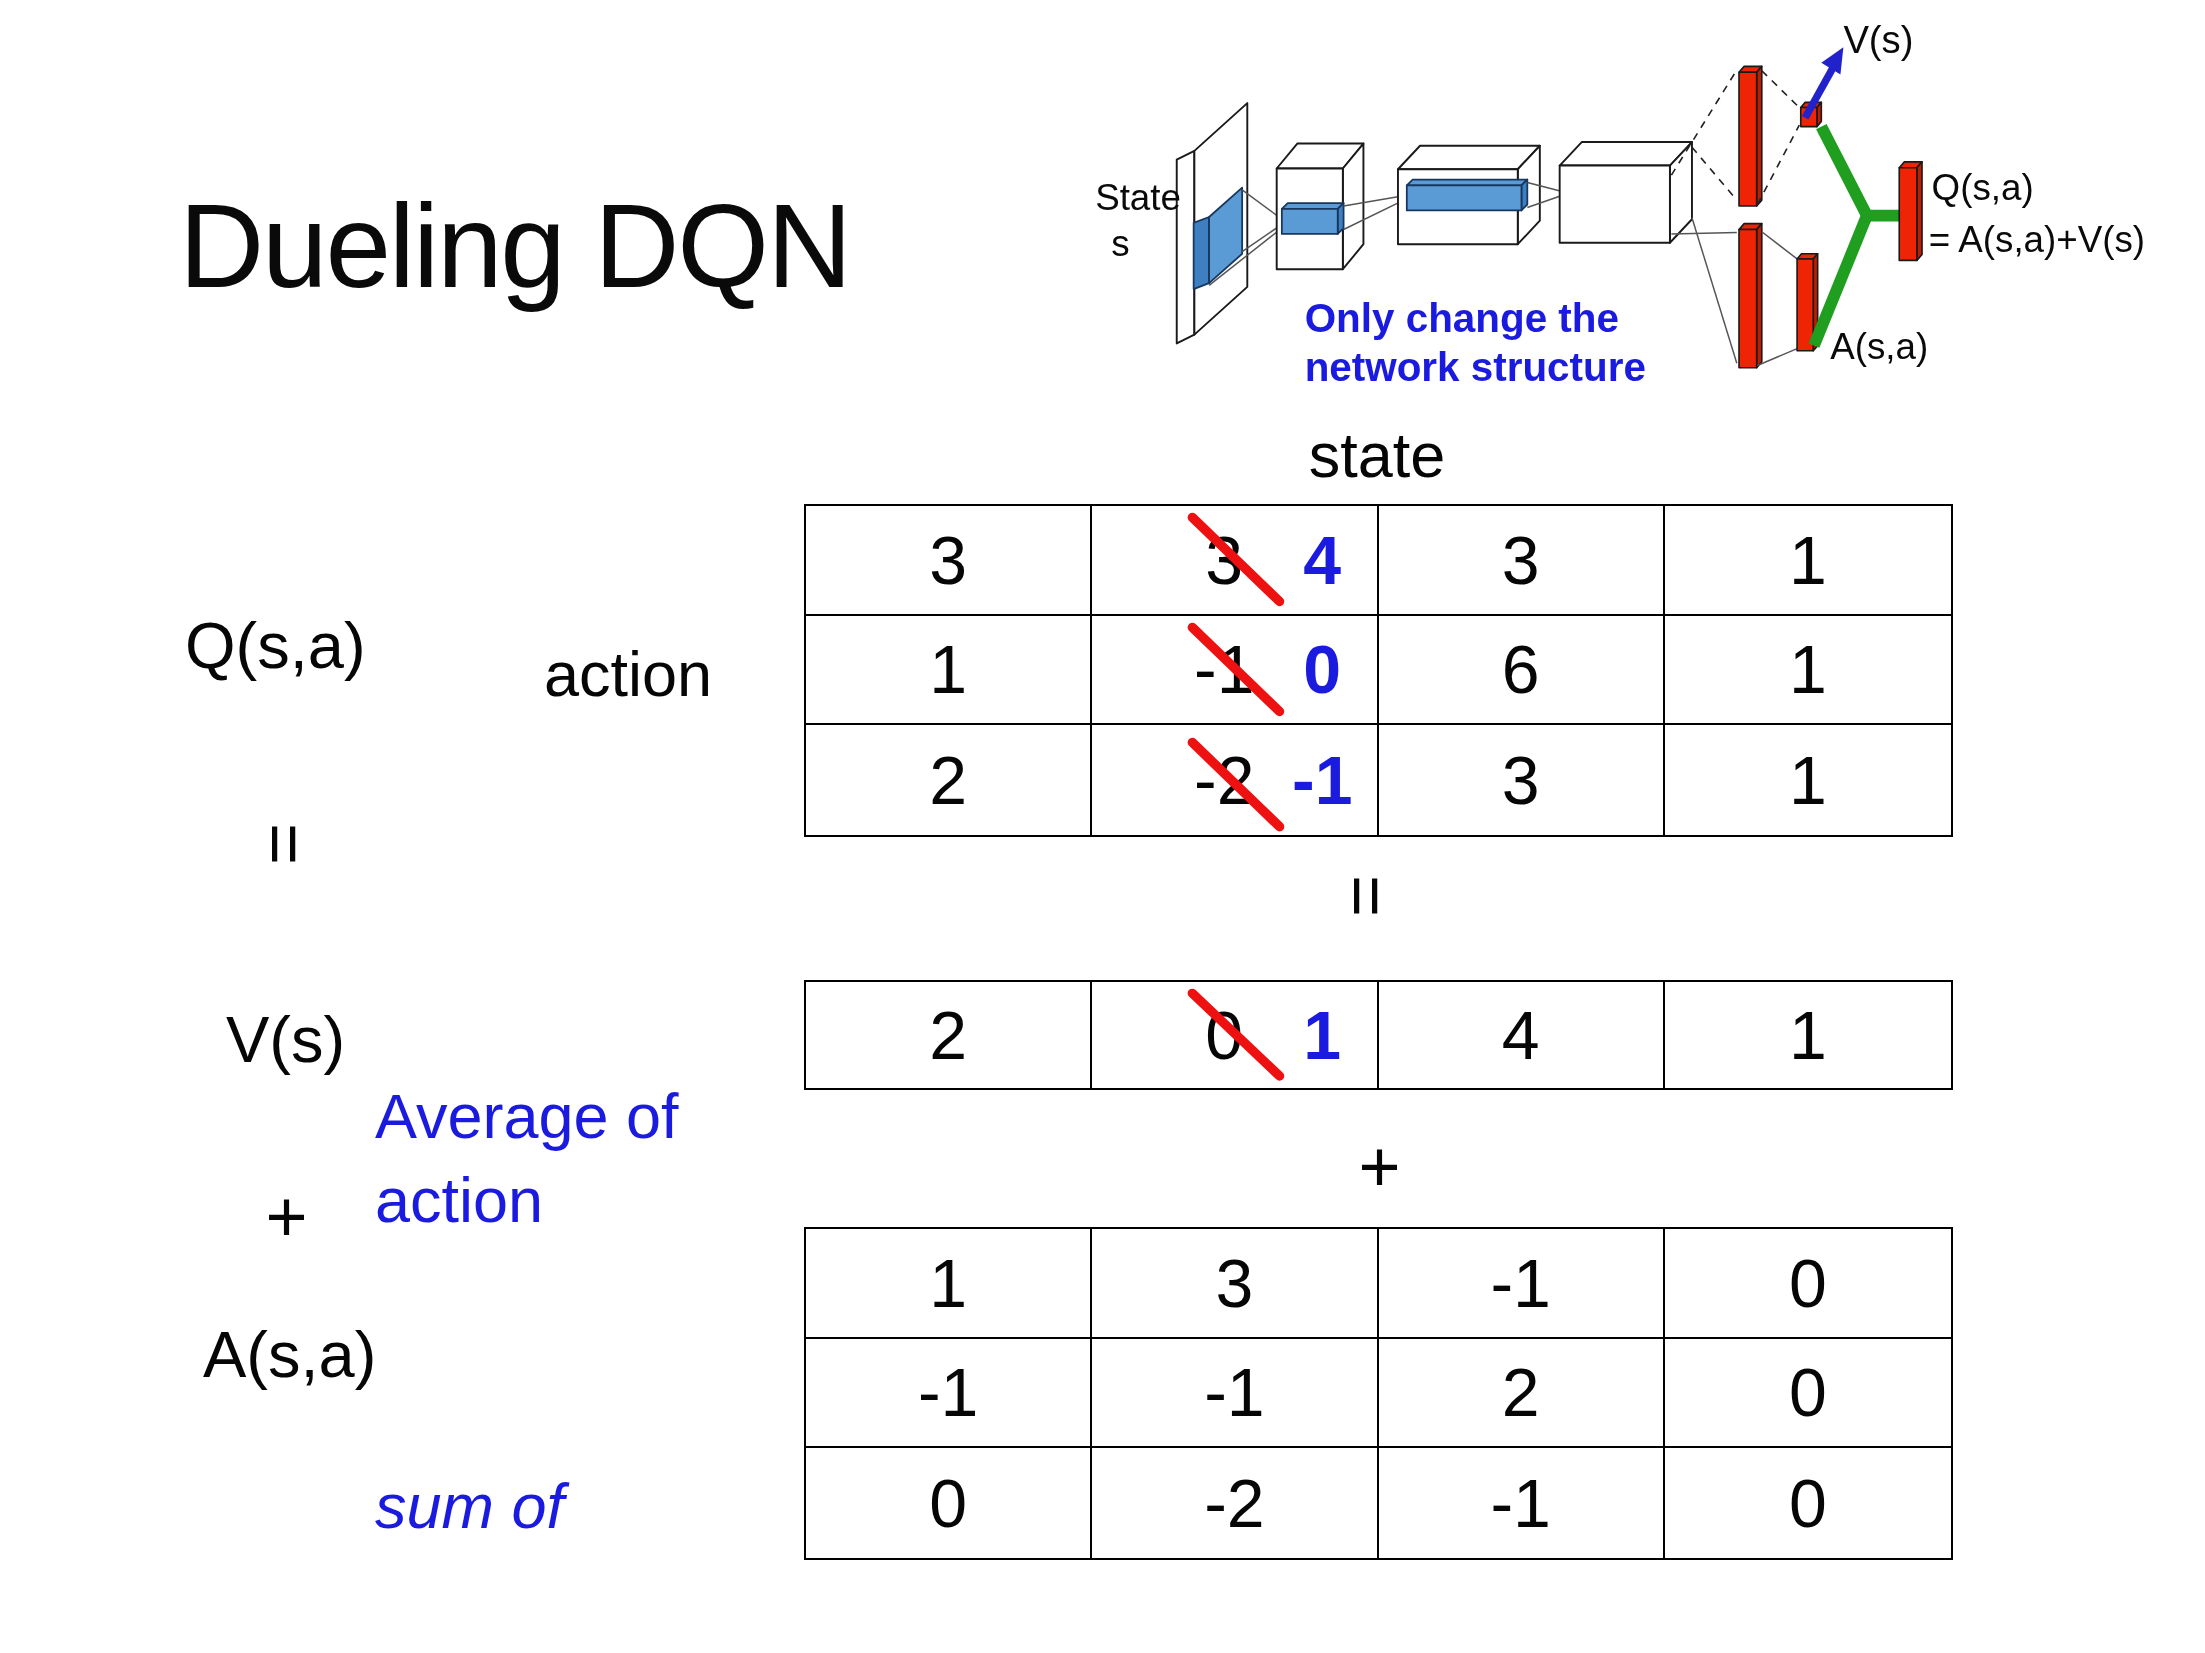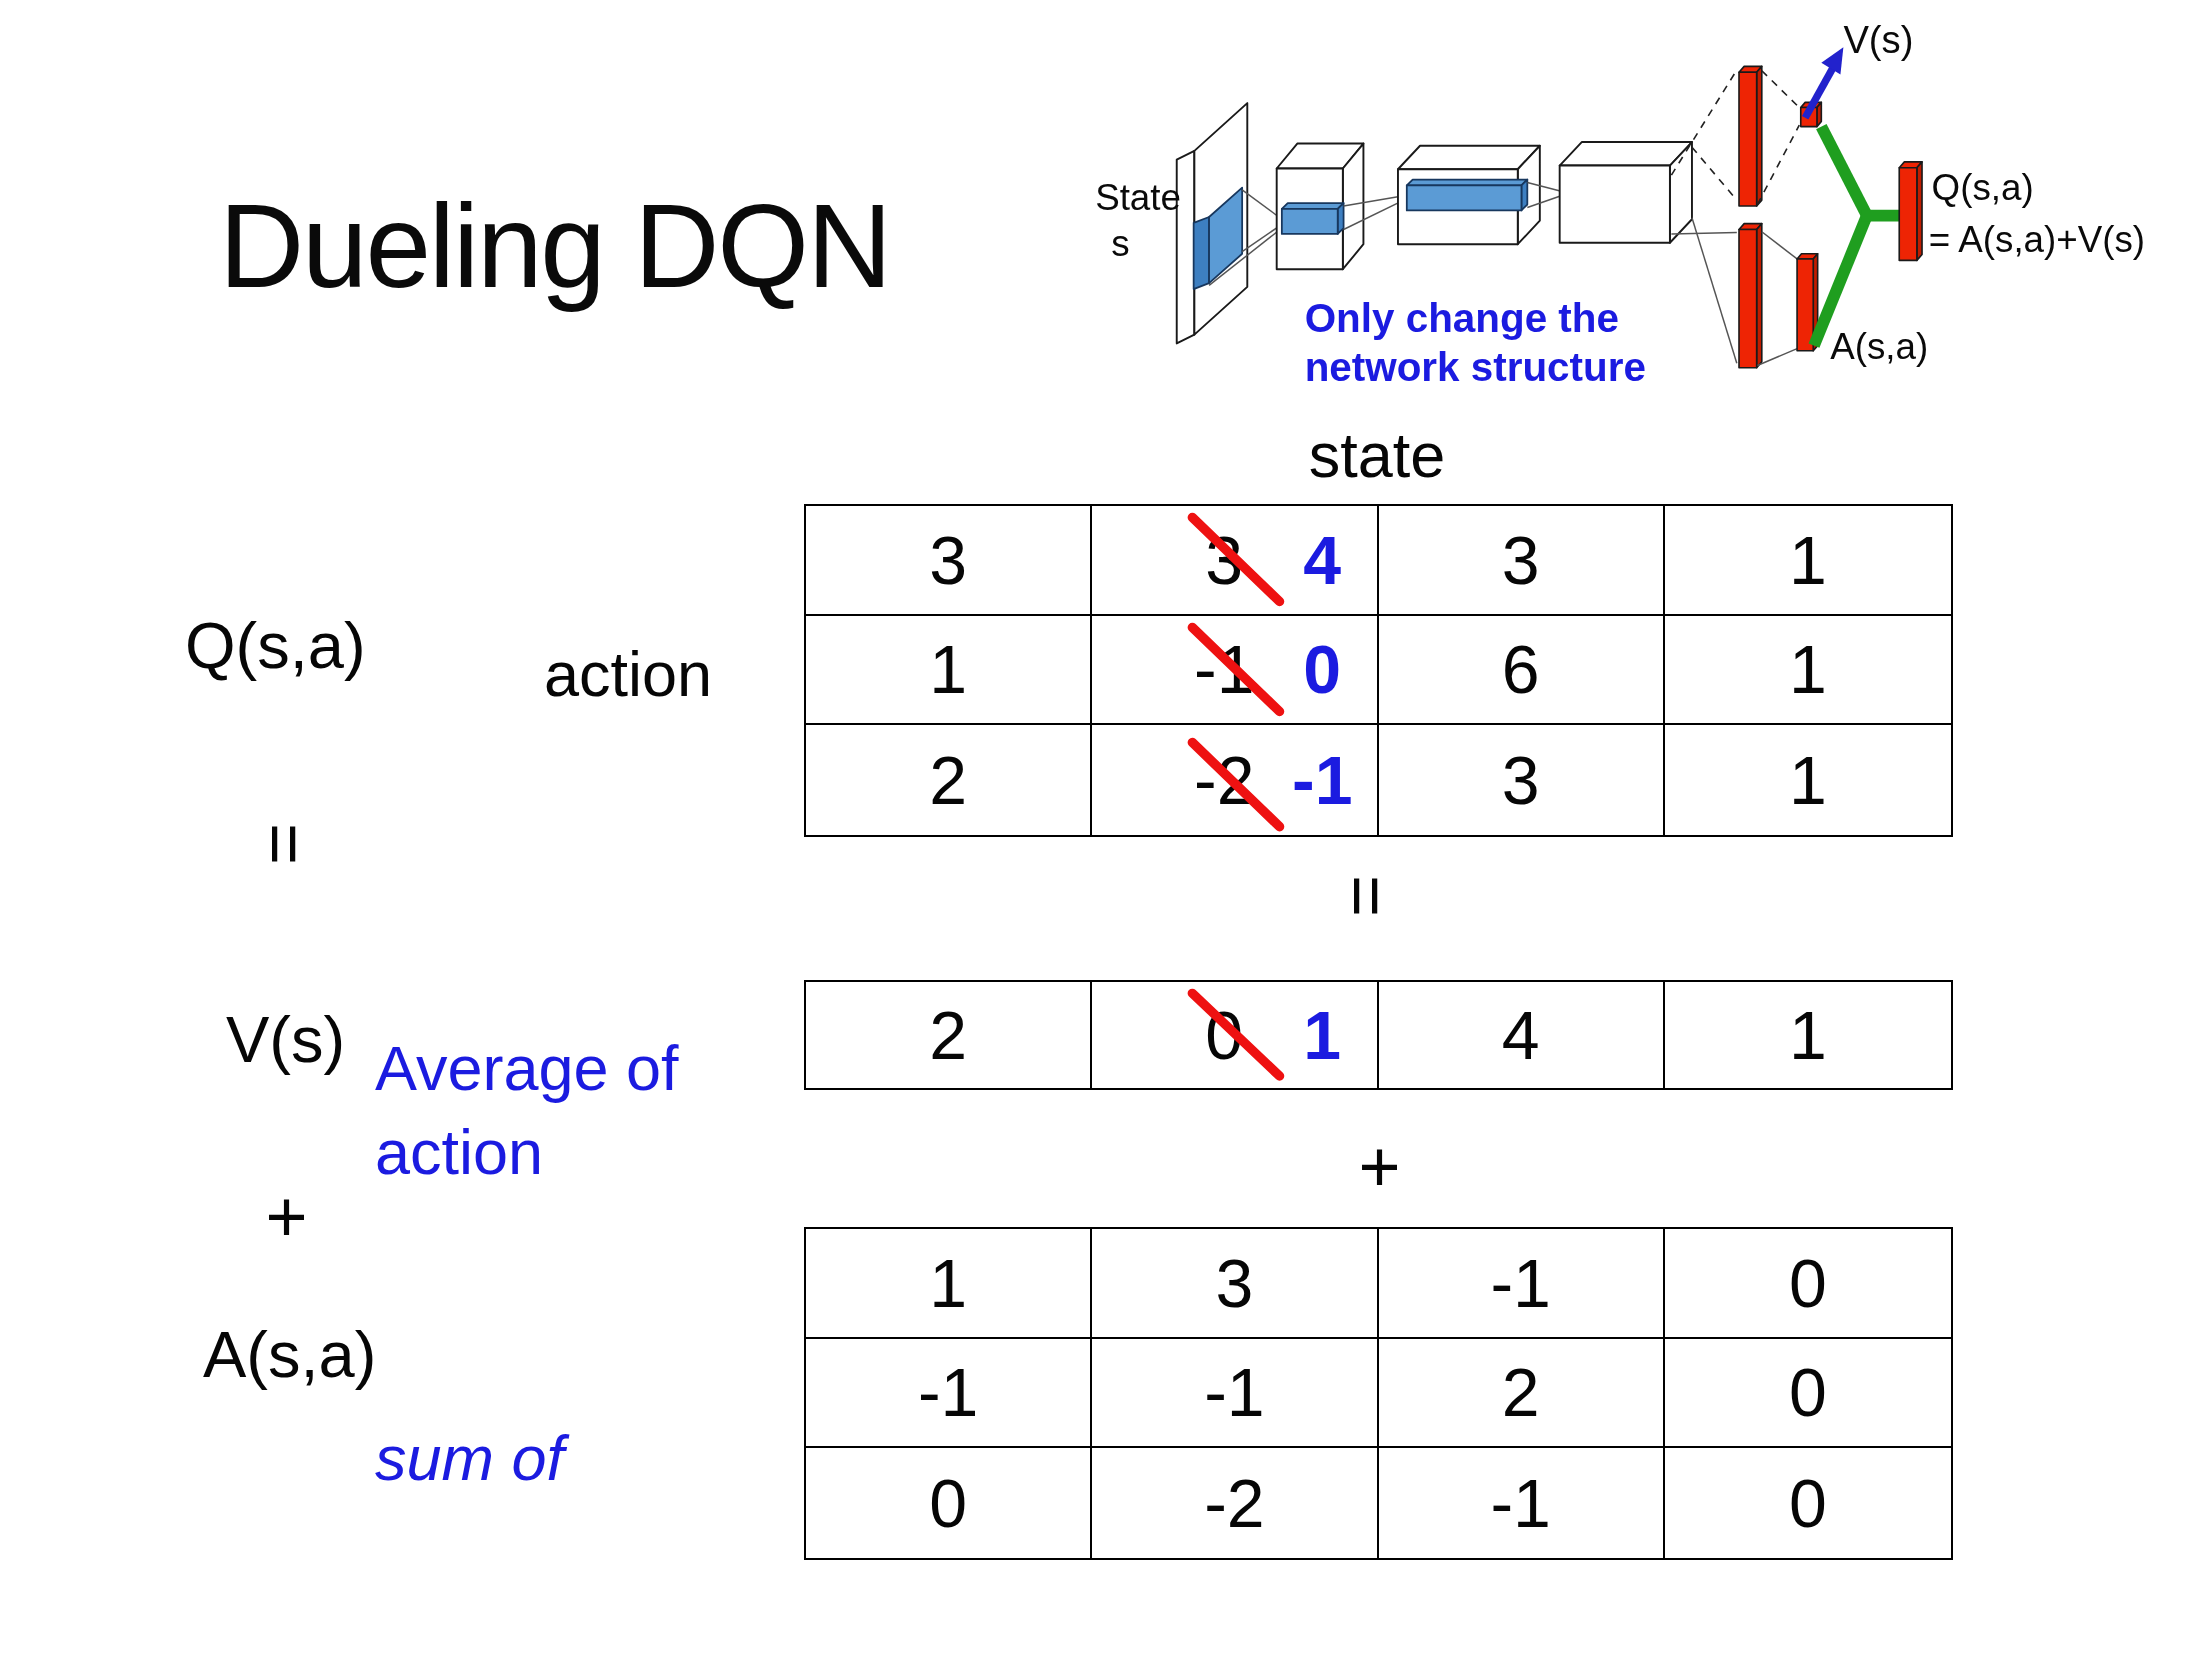--- a/index.html
+++ b/index.html
@@ -3,40 +3,40 @@
 <meta charset="utf-8">
 <style>
   html,body{margin:0;padding:0;background:#ffffff;}
   body{width:2205px;height:1654px;overflow:hidden;
        font-family:"Liberation Sans", sans-serif;color:#060606;}
   #slide{position:relative;width:2205px;height:1654px;background:#ffffff;}
 
   .abs{position:absolute;}
 
   
-  #title{left:179px;top:178px;font-size:118px;letter-spacing:-2.2px;color:#0a0a0a;white-space:nowrap;margin-left:40px;}
+  #title{left:179px;top:178px;font-size:118px;letter-spacing:-2.2px;color:#0a0a0a;white-space:nowrap;}
 
   
   #state-label{left:1230px;top:419px;width:294px;text-align:center;font-size:63px;}
   #action-label{left:478px;top:638px;width:300px;text-align:center;font-size:63px;}
 
   
   .side-label{font-size:65px;white-space:nowrap;}
   #lhs-q{left:185px;top:608px;}
   #lhs-v{left:226px;top:1002px;}
   #lhs-a{left:203px;top:1317px;}
   .op-box{width:103px;height:81px;display:flex;align-items:center;justify-content:center;font-size:72px;}
   #lhs-eq{left:234px;top:803px;}
   #lhs-plus{left:235px;top:1175px;}
   #mid-eq{left:1316px;top:855px;}
   #mid-plus{left:1328px;top:1125px;}
   .rot90{display:inline-block;transform:rotate(90deg);}
 
   
-  .blue-note{color:var(--blue);font-size:63px;line-height:84px;white-space:nowrap;}
+  .blue-note{color:var(--blue);font-size:63px;line-height:84px;white-space:nowrap;margin-top:48px;}
   #avg-note{left:375px;top:1026px;}
   #sum-note{left:375px;top:1416px;font-style:italic;}
 
   
   .tbl{position:absolute;left:804px;width:1149px;border:2.2px solid #000;background:#fff;
        display:grid;grid-template-columns:repeat(4,1fr);box-sizing:border-box;}
   #q-table{top:504px;height:333px;grid-template-rows:repeat(3,1fr);}
   #v-table{top:980px;height:110px;grid-template-rows:1fr;}
   #a-table{top:1227px;height:333px;grid-template-rows:repeat(3,1fr);}
   .cell{position:relative;border-right:2.2px solid #000;border-bottom:2.9px solid #000;

